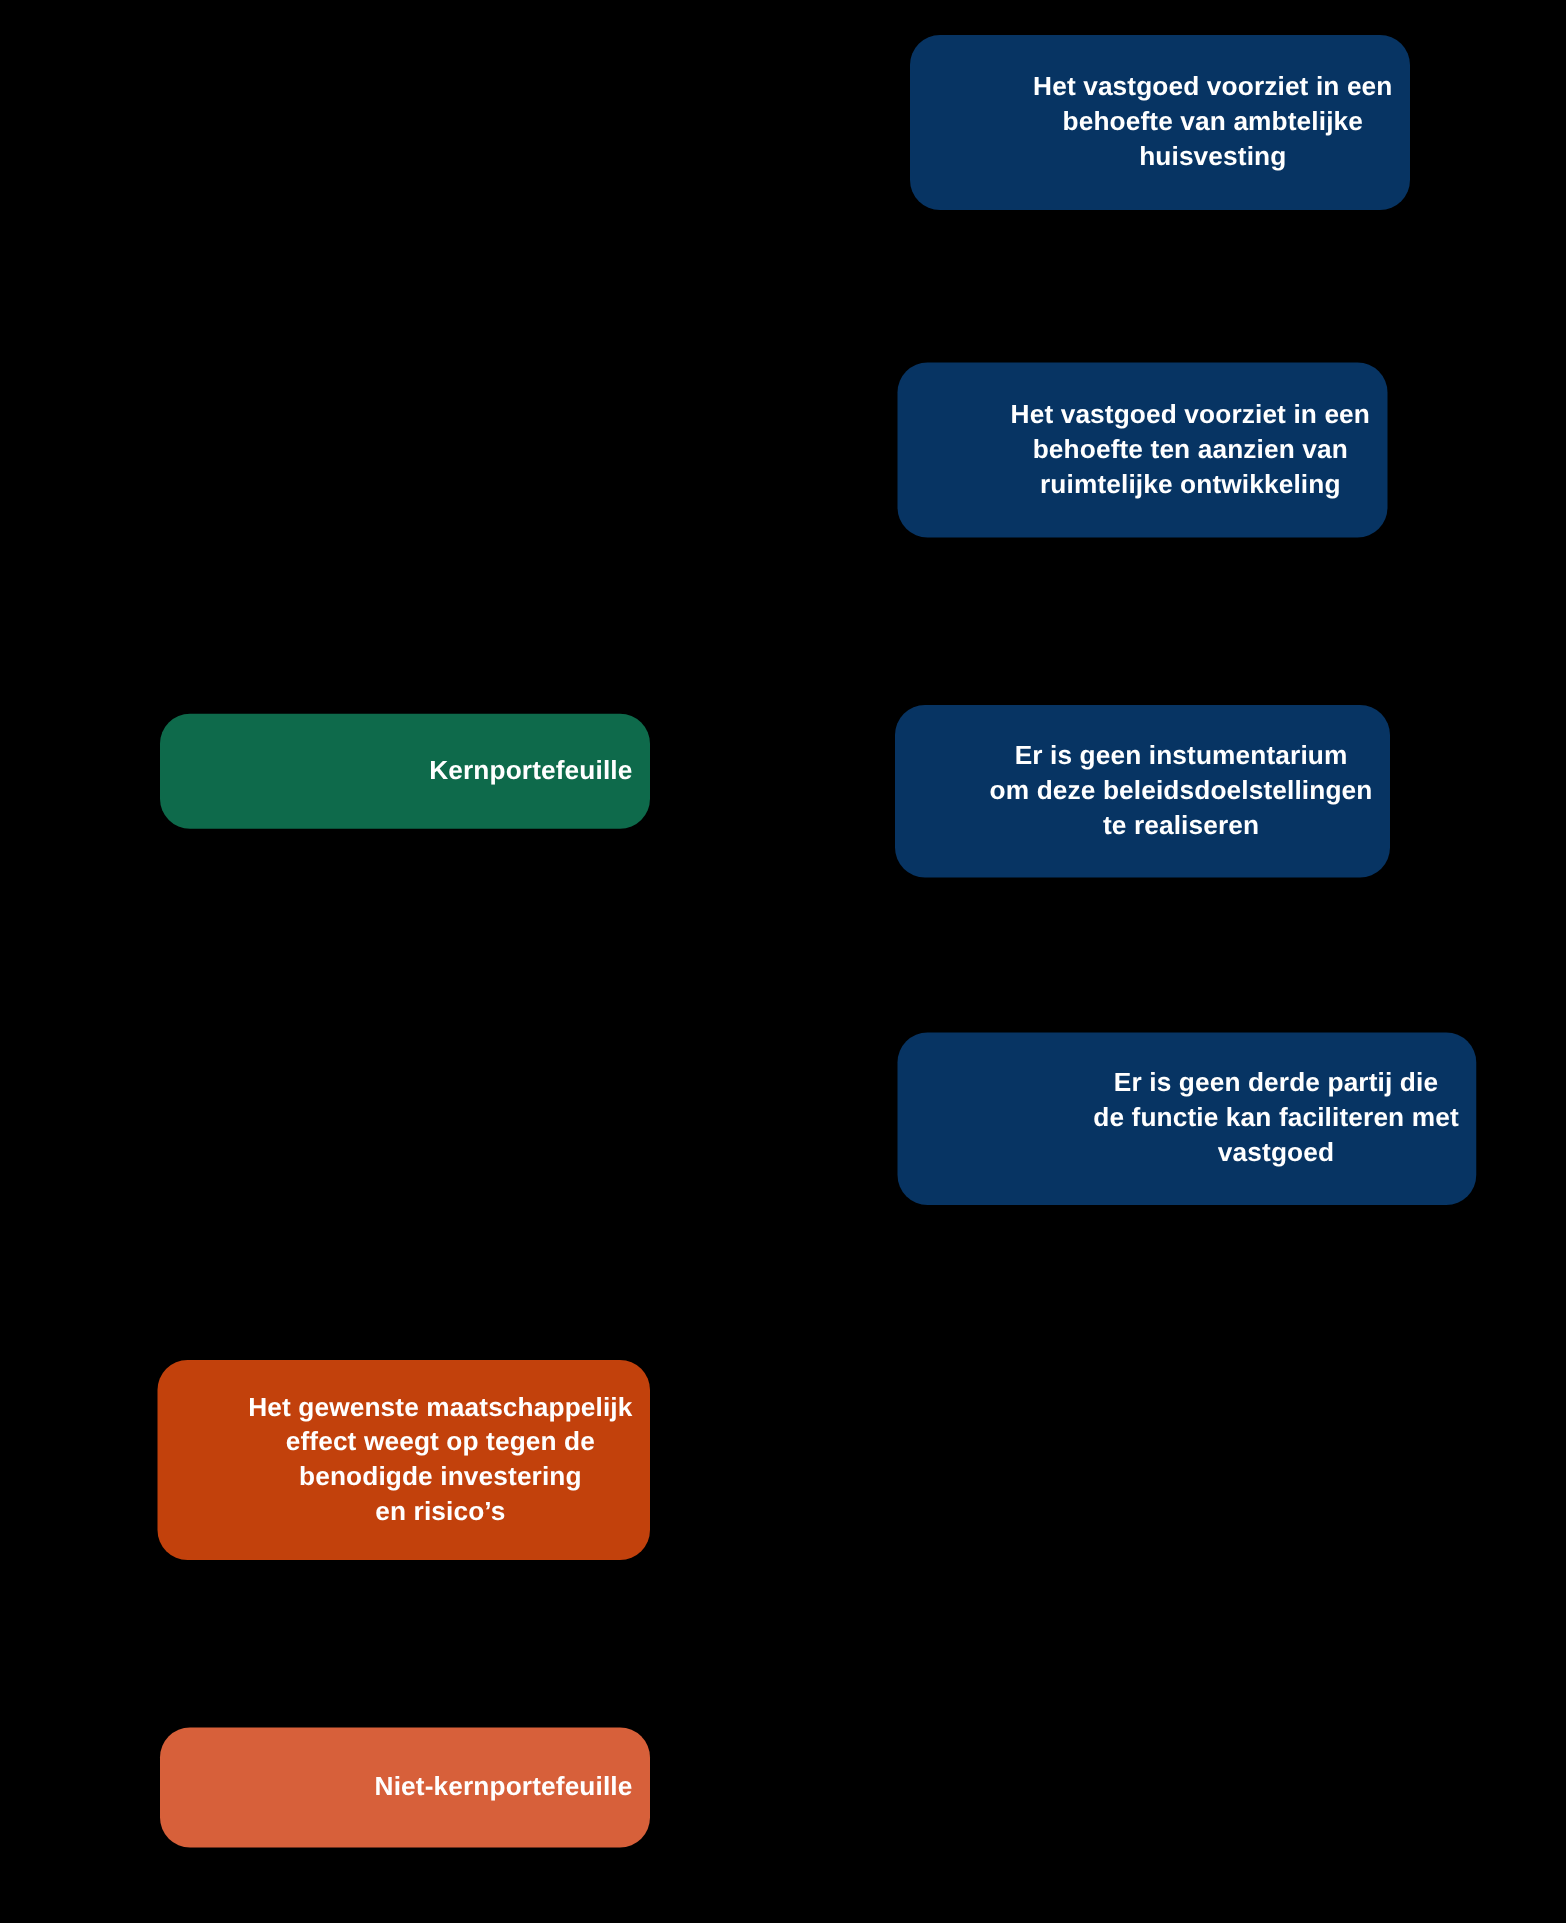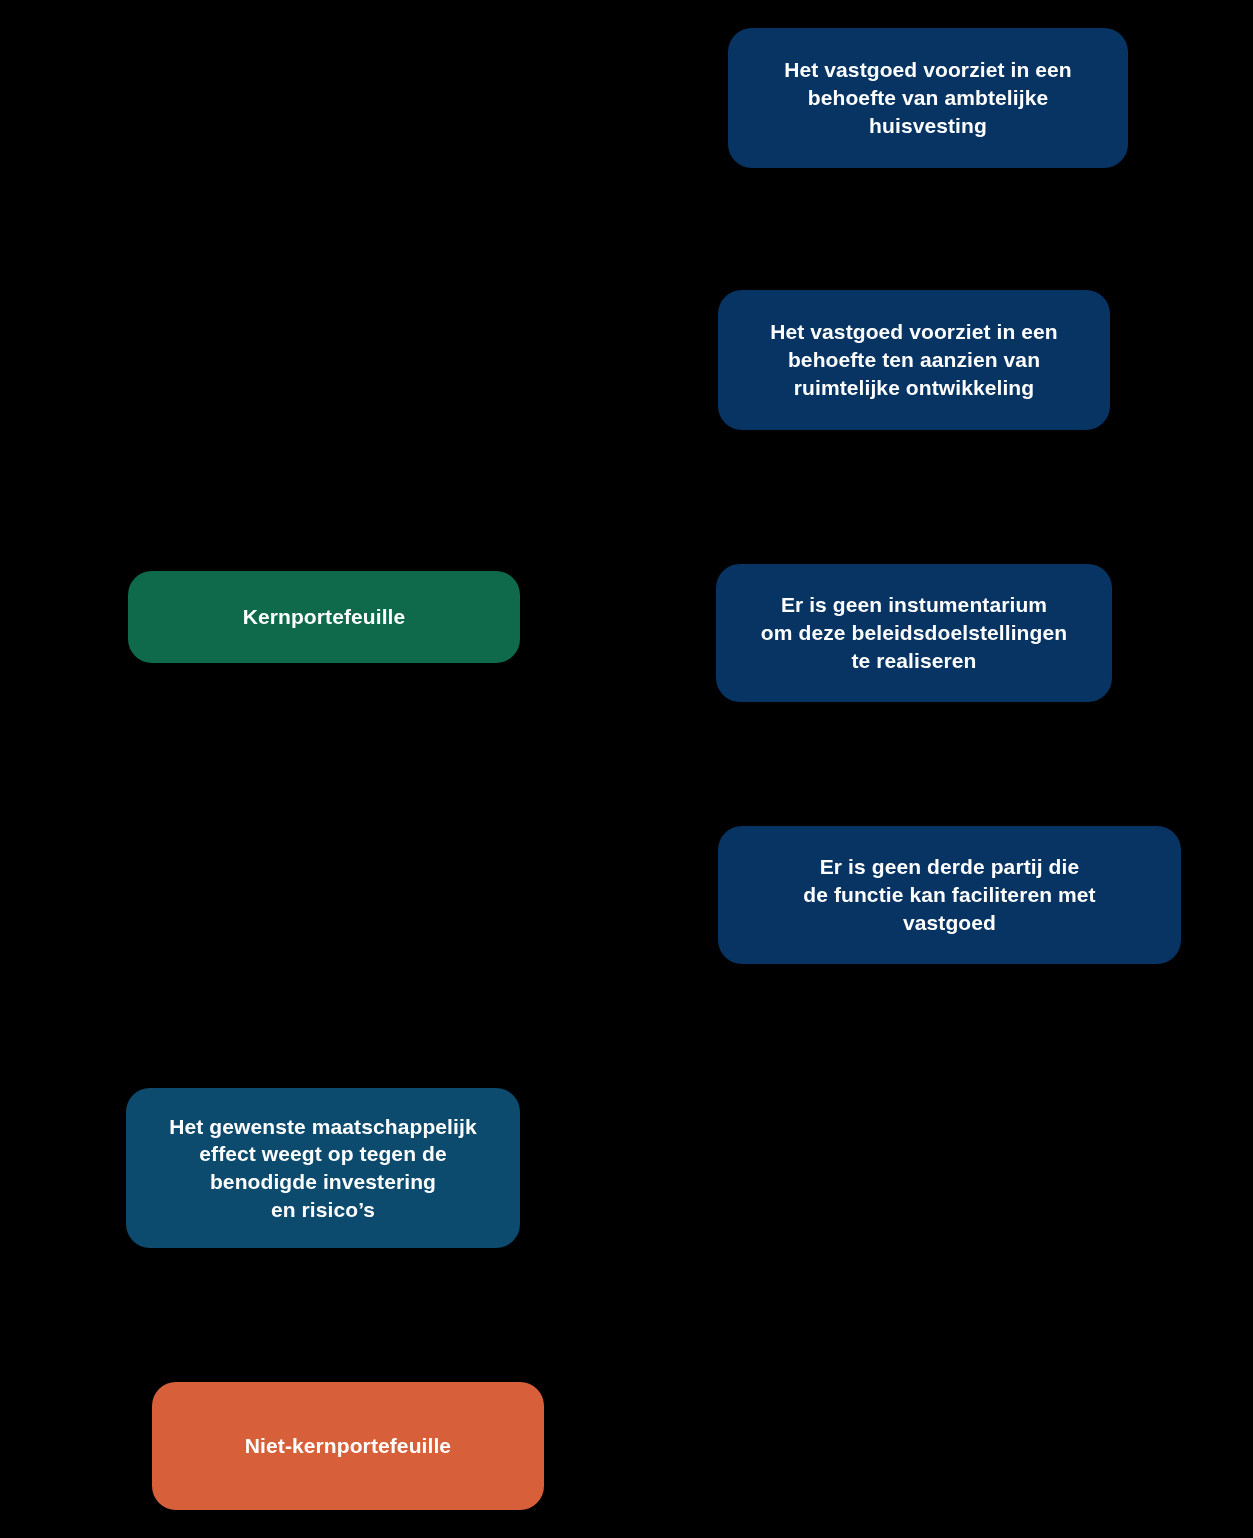--- a/index.html
+++ b/index.html
@@ -17,21 +17,21 @@
   #diagram-canvas {
     position: absolute;
     inset: 0;
     background: #000000;
   }
   .node {
     position: absolute;
     box-sizing: border-box;
     display: flex;
     align-items: center;
-    justify-content: center;
+    justify-content: flex-end;
     text-align: center;
     color: #ffffff;
     font-weight: bold;
     font-size: 21px;
     line-height: 1.32;
     letter-spacing: 0.1px;
     padding: 18px 14px;
     border-radius: 24px;
   }
   .node .node-label {
@@ -62,22 +62,22 @@
     <div class="node navy" style="left: 716px; top: 564px; width: 396px; height: 138px; background: rgb(7, 52, 99);">
       <span class="node-label">Er is geen instumentarium
 om deze beleidsdoelstellingen
 te realiseren</span>
     </div>
     <div class="node navy" style="left: 718px; top: 826px; width: 463px; height: 138px; background: rgb(7, 52, 99);">
       <span class="node-label">Er is geen derde partij die
 de functie kan faciliteren met
 vastgoed</span>
     </div>
-    <div class="node navy" style="left: 126px; top: 1088px; width: 394px; height: 160px; background: #0c4a6e;">
+    <div class="node navy" style="left: 126px; top: 1088px; width: 394px; height: 160px; background: #c2410c;">
       <span class="node-label">Het gewenste maatschappelijk
 effect weegt op tegen de
 benodigde investering
 en risico’s</span>
     </div>
-    <div class="node orange" style="left: 128px; top: 1382px; width: 392px; height: 128px; background: rgb(215, 96, 58); margin-left: 24px;">
+    <div class="node orange" style="left: 128px; top: 1382px; width: 392px; height: 96px; background: rgb(215, 96, 58);">
       <span class="node-label">Niet-kernportefeuille</span>
     </div>
   </div>
 
 </body></html>

